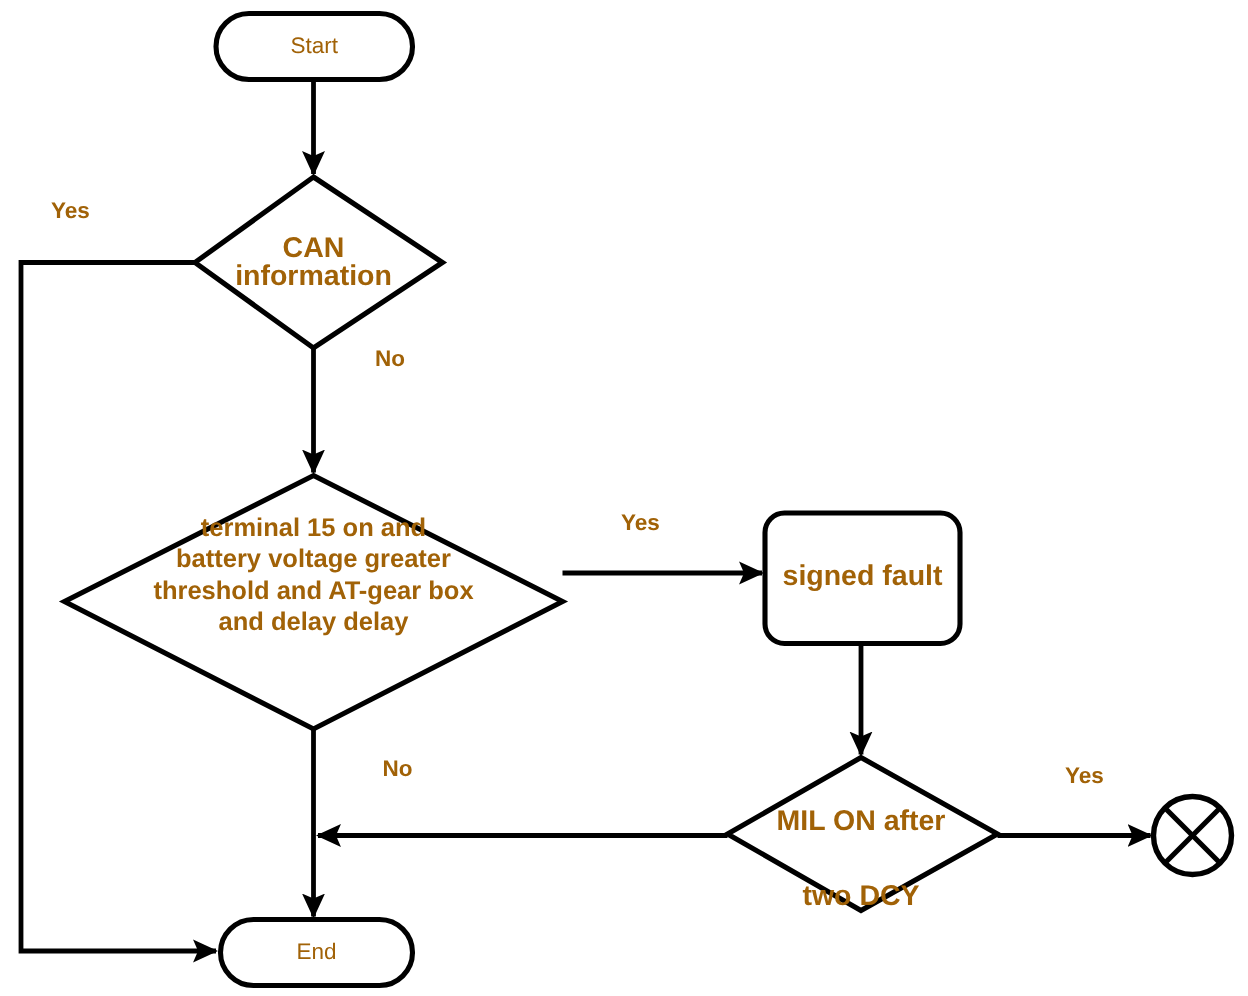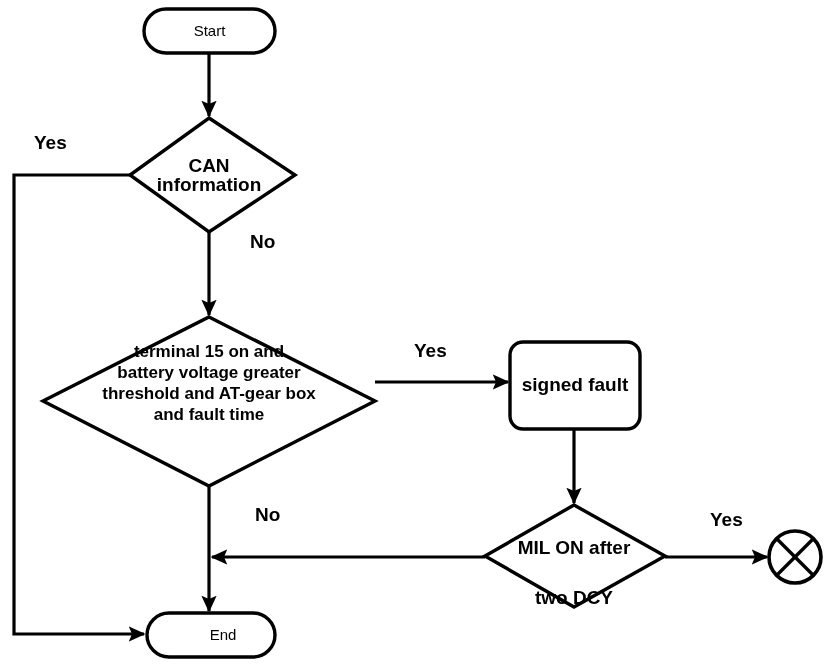--- a/index.html
+++ b/index.html
@@ -18,28 +18,28 @@
   #flow-svg {
     position: absolute;
     left: 0;
     top: 0;
     width: 832px;
     height: 664px;
   }
   .label-text {
     position: absolute;
     font-family: "Liberation Sans", sans-serif;
-    color: #000000;
+    color: #a16207;
     white-space: pre;
     line-height: 1.18;
     text-align: center;
     pointer-events: none;
   }
   .edge-label {
-    font-size: 19px;
+    font-size: 15px;
     font-weight: bold;
   }
   .node-label-plain {
     font-size: 15px;
     font-weight: normal;
   }
   .node-label-bold {
     font-size: 19px;
     font-weight: bold;
   }
@@ -94,28 +94,28 @@
   </svg>
 
   <div class="label-text node-label-plain" style="left:144px; top:22px; width:131px;">Start</div>
 
   <div class="label-text node-label-bold" style="left:129px; top:155px; width:160px;">CAN</div>
   <div class="label-text node-label-bold" style="left:129px; top:174px; width:160px;">information</div>
 
   <div class="label-text node-label-bold-sm" style="left:59px; top:342px; width:300px;">terminal 15 on and</div>
   <div class="label-text node-label-bold-sm" style="left:59px; top:363px; width:300px;">battery voltage greater</div>
   <div class="label-text node-label-bold-sm" style="left:59px; top:384px; width:300px;">threshold and AT-gear box</div>
-  <div class="label-text node-label-bold-sm" style="left:59px; top:405px; width:300px;">and fault time</div>
+  <div class="label-text node-label-bold-sm" style="left:59px; top:405px; width:300px;">and delay delay</div>
 
   <div class="label-text node-label-bold" style="left:510px; top:374px; width:130px;">signed fault</div>
 
   <div class="label-text node-label-bold" style="left:494px; top:537px; width:160px;">MIL ON after</div>
   <div class="label-text node-label-bold" style="left:494px; top:587px; width:160px;">two DCY</div>
 
-  <div class="label-text node-label-plain" style="left:159px; top:626px; width:128px;">End</div>
+  <div class="label-text node-label-plain" style="left:147px; top:626px; width:128px;">End</div>
 
   <div class="label-text edge-label" style="left:34px; top:132px; width:44px; text-align:left;">Yes</div>
 
   <div class="label-text edge-label" style="left:250px; top:231px; width:40px; text-align:left;">No</div>
 
   <div class="label-text edge-label" style="left:414px; top:340px; width:48px; text-align:left;">Yes</div>
 
   <div class="label-text edge-label" style="left:255px; top:504px; width:40px; text-align:left;">No</div>
 
   <div class="label-text edge-label" style="left:710px; top:509px; width:48px; text-align:left;">Yes</div>

